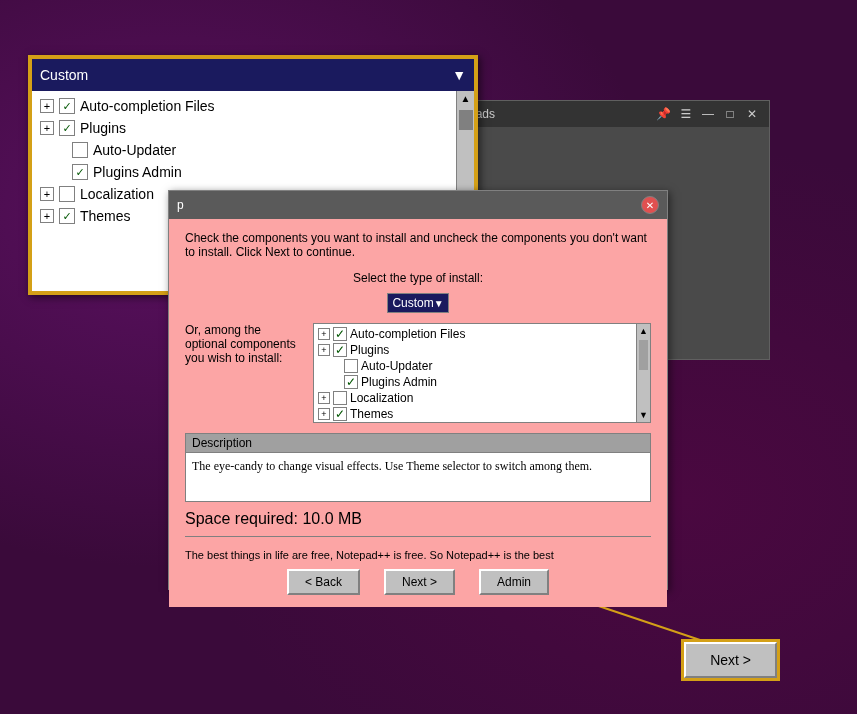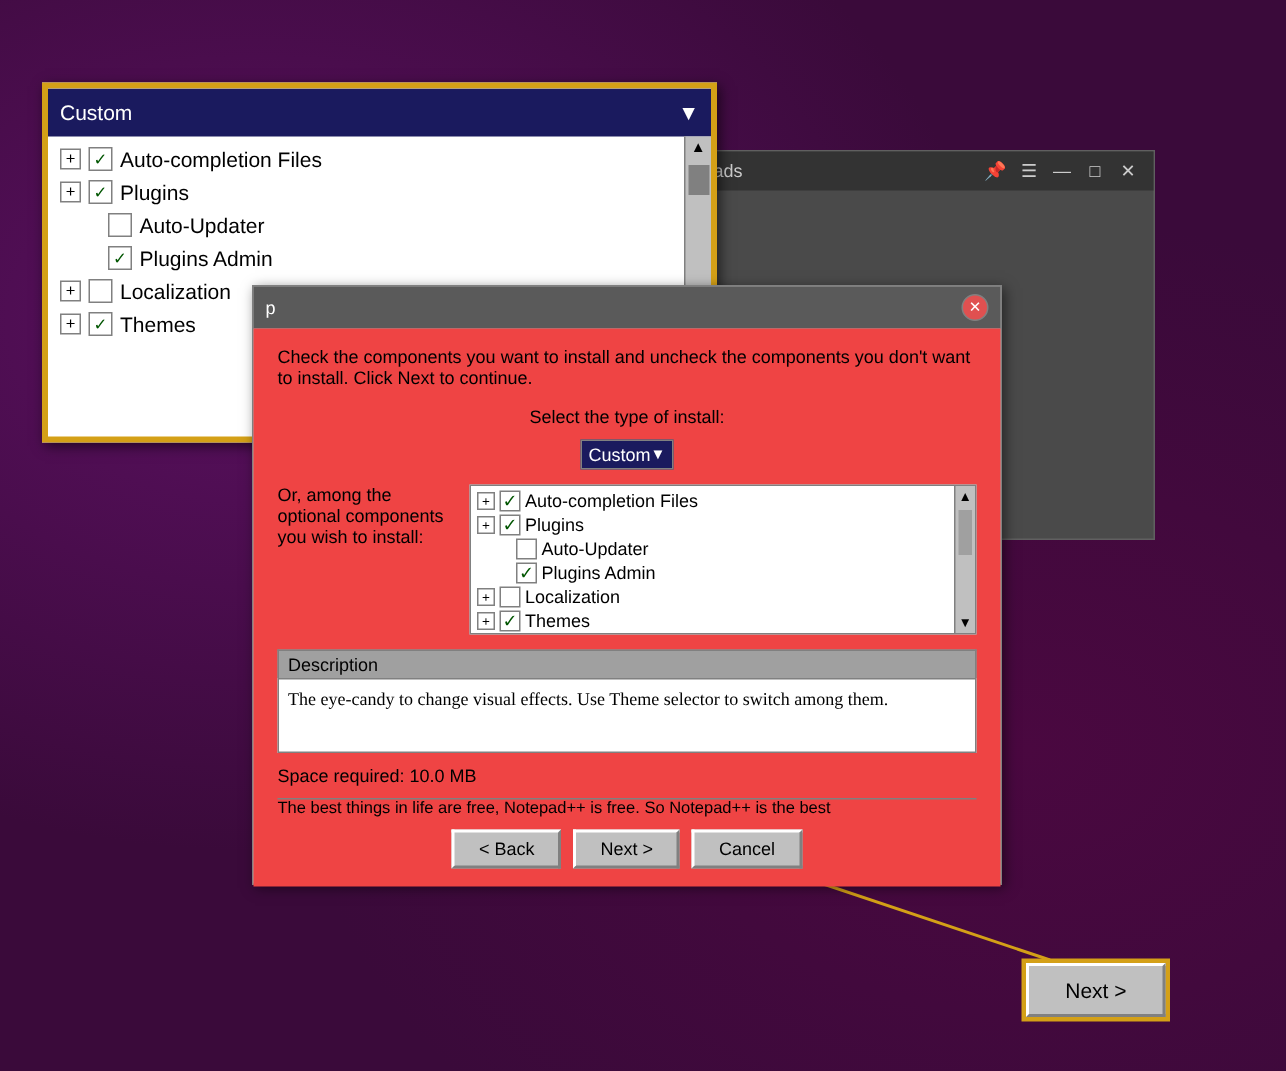--- a/index.html
+++ b/index.html
@@ -64,21 +64,21 @@
     .titlebar-btn.close {
       background: #e05050;
       color: white;
       border-radius: 50%;
       width: 18px;
       height: 18px;
     }
 
     .installer-body {
       padding: 12px 16px;
-      background: #ef4444;
+      background: #fca5a5;
     }
 
     .installer-header-text {
       font-size: 12px;
       color: #000;
       margin-bottom: 12px;
     }
 
     .install-type-row {
       display: flex;
@@ -213,39 +213,39 @@
     .description-box {
       border: 1px solid #808080;
       background: white;
       padding: 6px;
       min-height: 50px;
       font-size: 12px;
       font-family: Liberation Serif, serif;
     }
 
     .space-required {
-      font-size: 12px;
+      font-size: 16px;
       color: #000;
       margin-bottom: 8px;
     }
 
     .marquee-text {
       font-size: 11px;
       color: #000;
       border-top: 1px solid #808080;
-      padding-top: 0;
+      padding-top: 12px;
       margin-bottom: 8px;
       overflow: hidden;
       white-space: nowrap;
     }
 
     .button-row {
       display: flex;
       justify-content: center;
-      gap: 8px;
+      gap: 24px;
     }
 
     .dialog-btn {
       padding: 4px 16px;
       background: #c0c0c0;
       border: 2px solid;
       border-color: #ffffff #808080 #808080 #ffffff;
       font-size: 12px;
       cursor: pointer;
       min-width: 70px;
@@ -560,18 +560,18 @@
       </div>
     </div>
 
     <div class="space-required">Space required: 10.0 MB</div>
 
     <div class="marquee-text">The best things in life are free, Notepad++ is free. So Notepad++ is the best</div>
 
     <div class="button-row">
       <button class="dialog-btn">&lt; Back</button>
       <button class="dialog-btn">Next &gt;</button>
-      <button class="dialog-btn">Cancel</button>
+      <button class="dialog-btn">Admin</button>
     </div>
   </div>
 </div>
 
 <button class="next-btn-highlight" style="position:absolute; bottom:36px; right:80px; background:#c0c0c0; font-size:14px; padding:8px 24px; border:2px solid; border-color:#fff #808080 #808080 #fff; cursor:pointer; box-shadow: 0 0 0 3px #d4a017;">Next &gt;</button>
 
 </body></html>

